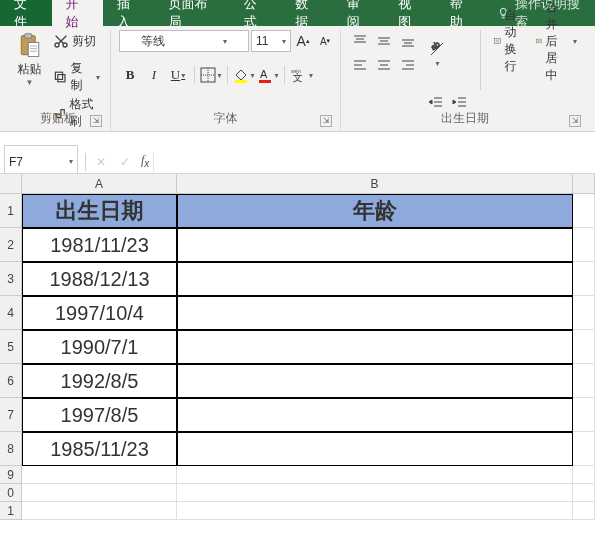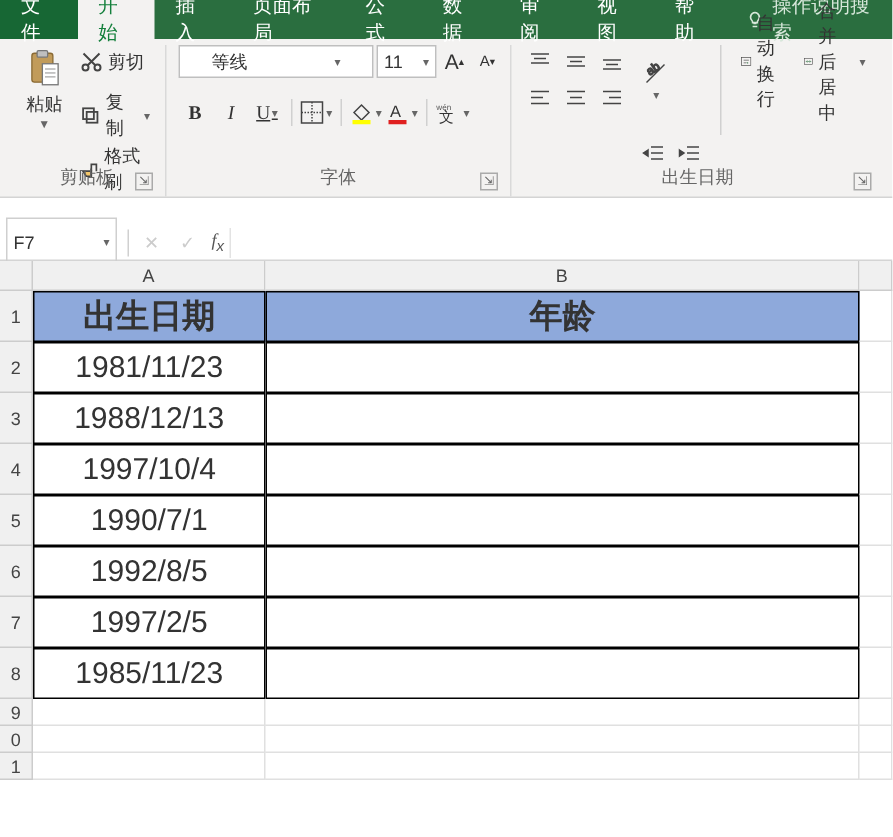--- a/index.html
+++ b/index.html
@@ -2,21 +2,21 @@
 <html><head>
 <meta charset="utf-8">
 <style>
   * { box-sizing: border-box; margin: 0; padding: 0; font-family: "Microsoft YaHei", Arial, sans-serif; }
   body { background: #fff; width: 595px; height: 558px; overflow: hidden; font-size: 12px; color: #333; }
 
   
   .tabs { display: flex; align-items: stretch; height: 26px; background: #2a6e3f; }
   .tab { color: #fff; padding: 0 14px; font-size: 13px; display: flex; align-items: center; cursor: pointer; }
   .tab.file { background: #176734; }
-  .tab.active { background: #f3f2f1; color: #15803d; }
+  .tab.active { background: #f3f2f1; color: #701a75; }
   .tell-me { display: flex; align-items: center; gap: 5px; color: #d7e7da; padding: 0 10px; font-size: 13px; }
   .bulb { width: 14px; height: 14px; }
 
   
   .ribbon { background: #f3f2f1; border-bottom: 1px solid #d4d4d4; padding: 4px 6px 0 6px; display: flex; }
   .group { border-right: 1px solid #d9d9d9; padding: 0 8px 2px 8px; display: flex; flex-direction: column; }
   .group:last-child { border-right: none; }
   .group-content { display: flex; align-items: flex-start; gap: 6px; height: 78px; }
   .group-label { text-align: center; color: #666; font-size: 12px; padding: 2px 0; position: relative; }
   .group-launcher { position: absolute; right: 0; bottom: 2px; width: 12px; height: 12px; border: 1px solid #aaa; font-size: 8px; line-height: 10px; text-align: center; color: #666; cursor: pointer; }
@@ -350,21 +350,21 @@
   <div class="data-cell">1990/7/1</div>
   <div class="data-cell"></div>
   <div class="cell" style="height:34px;"></div>
 
   <div class="row-h" style="height:34px;">6</div>
   <div class="data-cell">1992/8/5</div>
   <div class="data-cell"></div>
   <div class="cell" style="height:34px;"></div>
 
   <div class="row-h" style="height:34px;">7</div>
-  <div class="data-cell">1997/2/5</div>
+  <div class="data-cell">1997/8/5</div>
   <div class="data-cell"></div>
   <div class="cell" style="height:34px;"></div>
 
   <div class="row-h" style="height:34px;">8</div>
   <div class="data-cell">1985/11/23</div>
   <div class="data-cell"></div>
   <div class="cell" style="height:34px;"></div>
 
   <div class="row-h">9</div>
   <div class="cell"></div>

